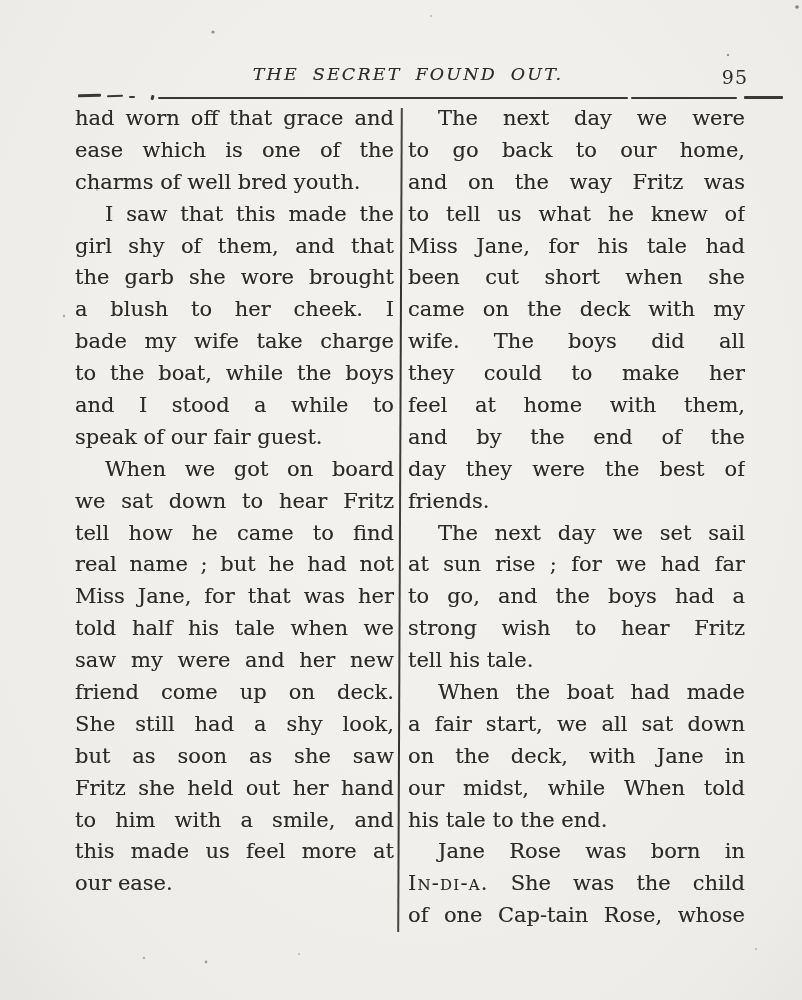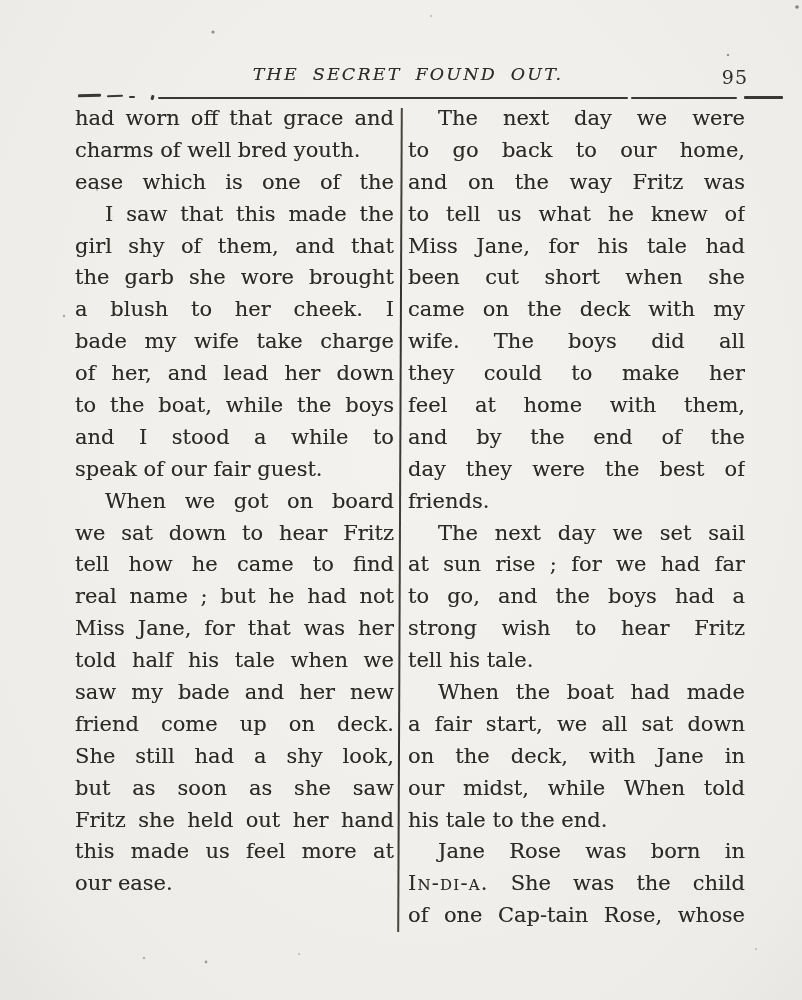--- a/index.html
+++ b/index.html
@@ -104,46 +104,46 @@
     <div class="seg seg3"></div>
     <div class="seg segc"></div>
     <div class="seg seg4"></div>
     <div class="seg seg5"></div>
     <div class="seg seg6"></div>
   </div>
 
   <div class="column col-left">
       <div class="para">
         <div class="line">had worn off that grace and</div>
+        <div class="line">ease which is one of the</div>
         <div class="line end">charms of well bred youth.</div>
-        <div class="line">ease which is one of the</div>
       </div>
       <div class="para">
         <div class="line indent">I saw that this made the</div>
         <div class="line">girl shy of them, and that</div>
         <div class="line">the garb she wore brought</div>
         <div class="line">a blush to her cheek. I</div>
         <div class="line">bade my wife take charge</div>
-        <div class="line">of her, and lead her down</div>
         <div class="line">to the boat, while the boys</div>
         <div class="line">and I stood a while to</div>
         <div class="line end">speak of our fair guest.</div>
       </div>
       <div class="para">
         <div class="line indent">When we got on board</div>
         <div class="line">we sat down to hear Fritz</div>
         <div class="line">tell how he came to find</div>
         <div class="line">real name ; but he had not</div>
         <div class="line">Miss Jane, for that was her</div>
         <div class="line">told half his tale when we</div>
-        <div class="line">saw my bade and her new</div>
+        <div class="line">saw my were and her new</div>
         <div class="line">friend come up on deck.</div>
         <div class="line">She still had a shy look,</div>
         <div class="line">but as soon as she saw</div>
         <div class="line">Fritz she held out her hand</div>
+        <div class="line">to him with a smile, and</div>
         <div class="line">this made us feel more at</div>
         <div class="line end">our ease.</div>
       </div>
     </div>
 
   <div class="divider"></div>
 
   <div class="column col-right">
       <div class="para">
         <div class="line indent">The next day we were</div>

